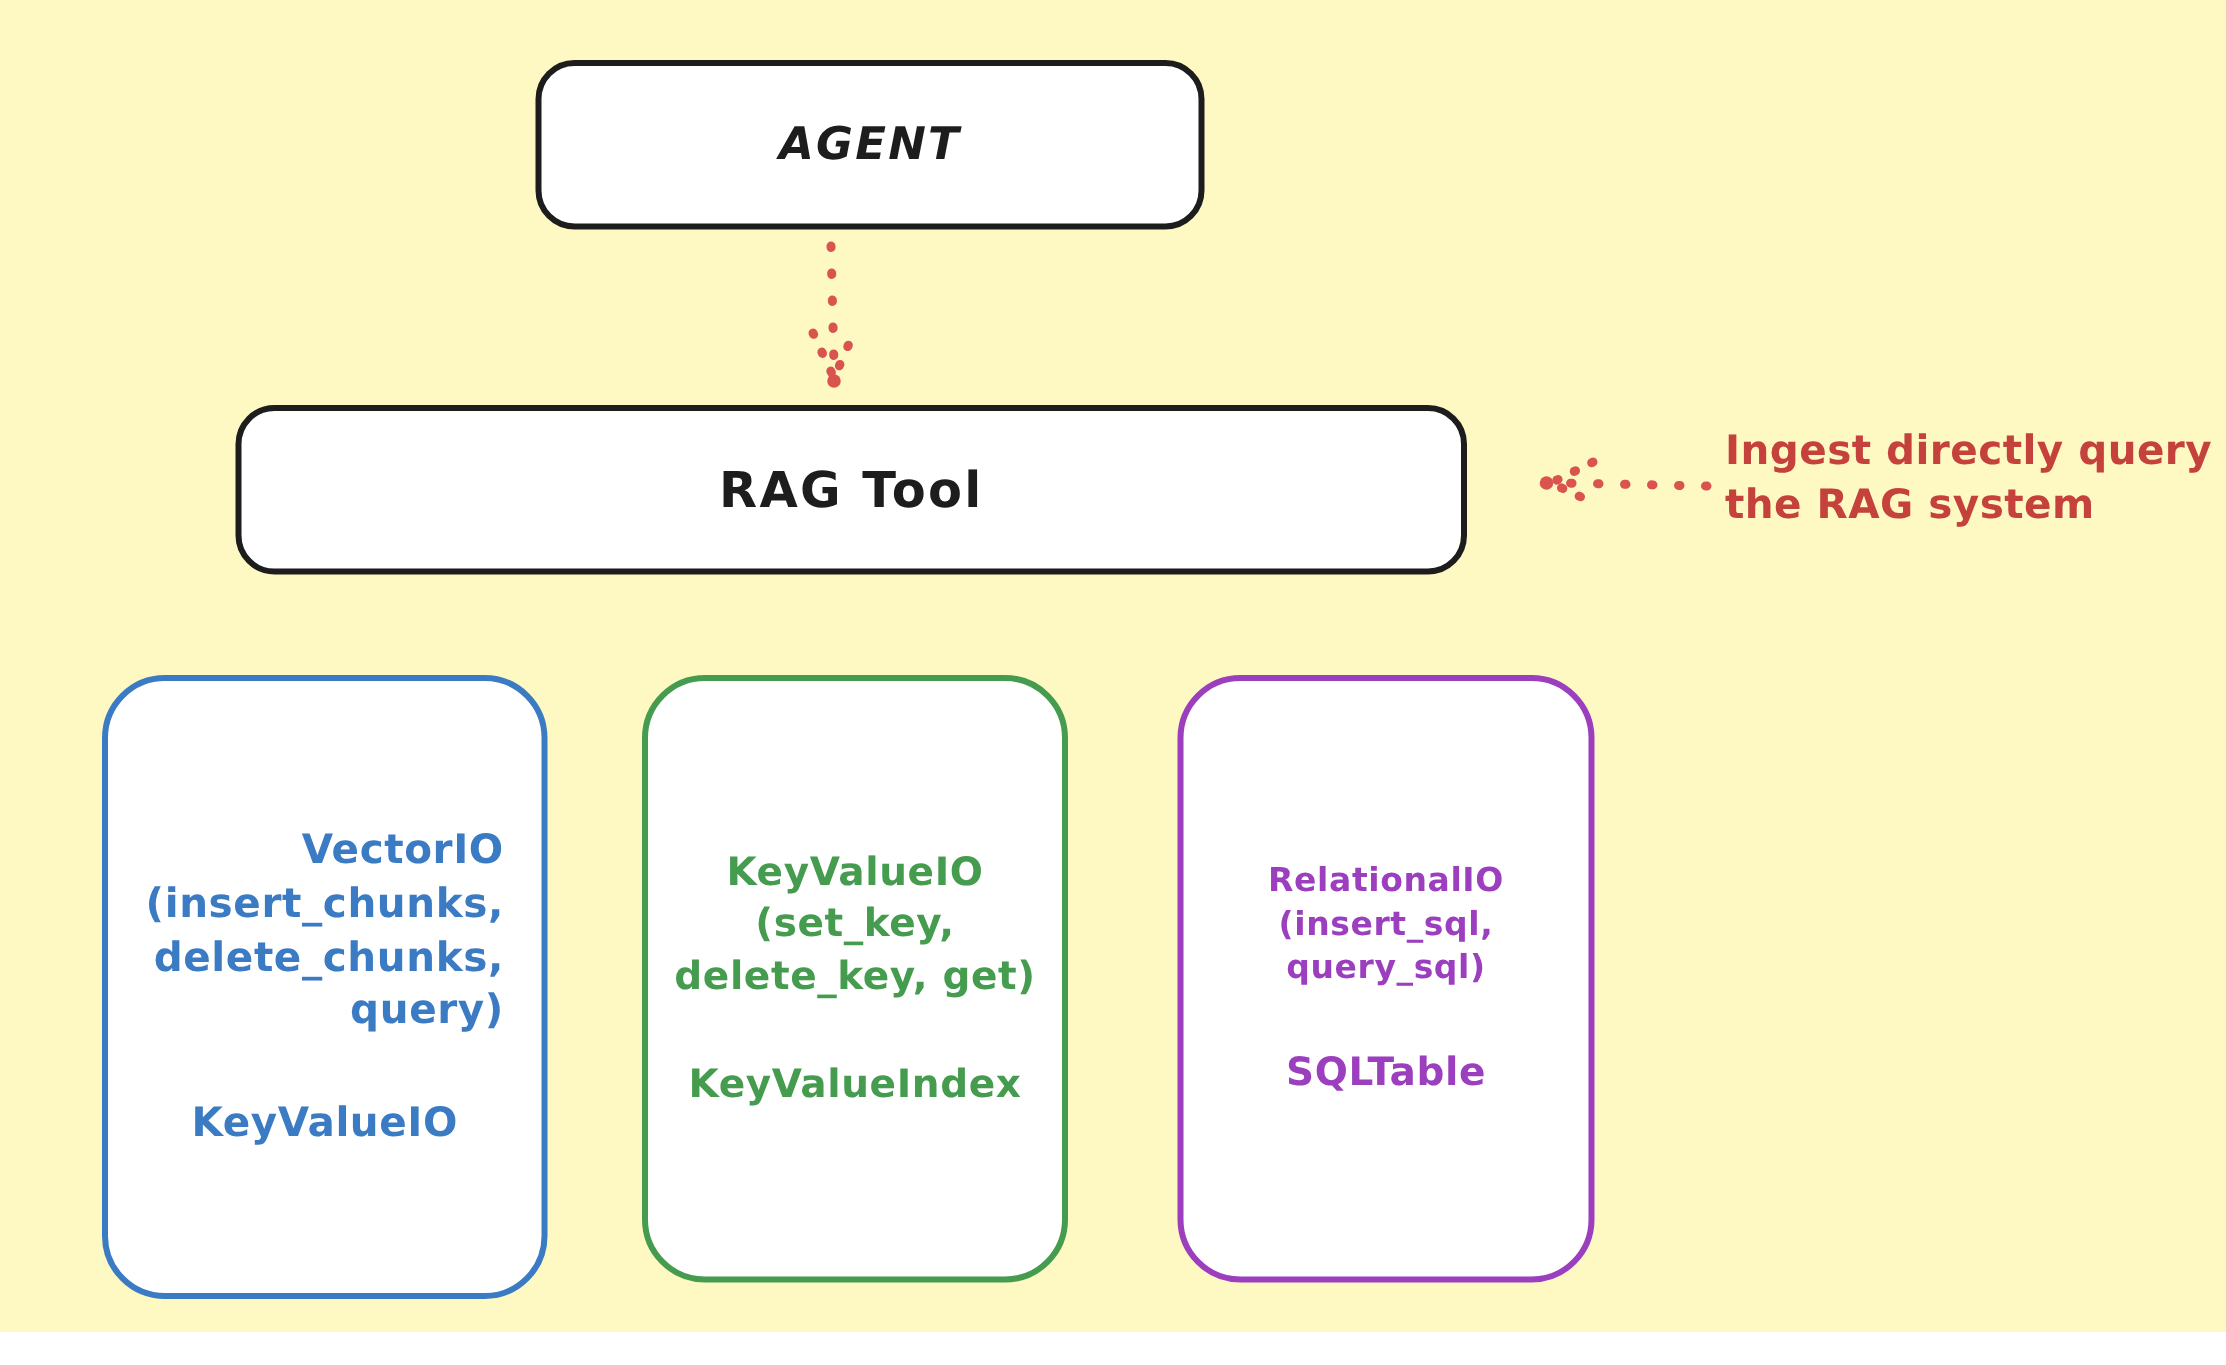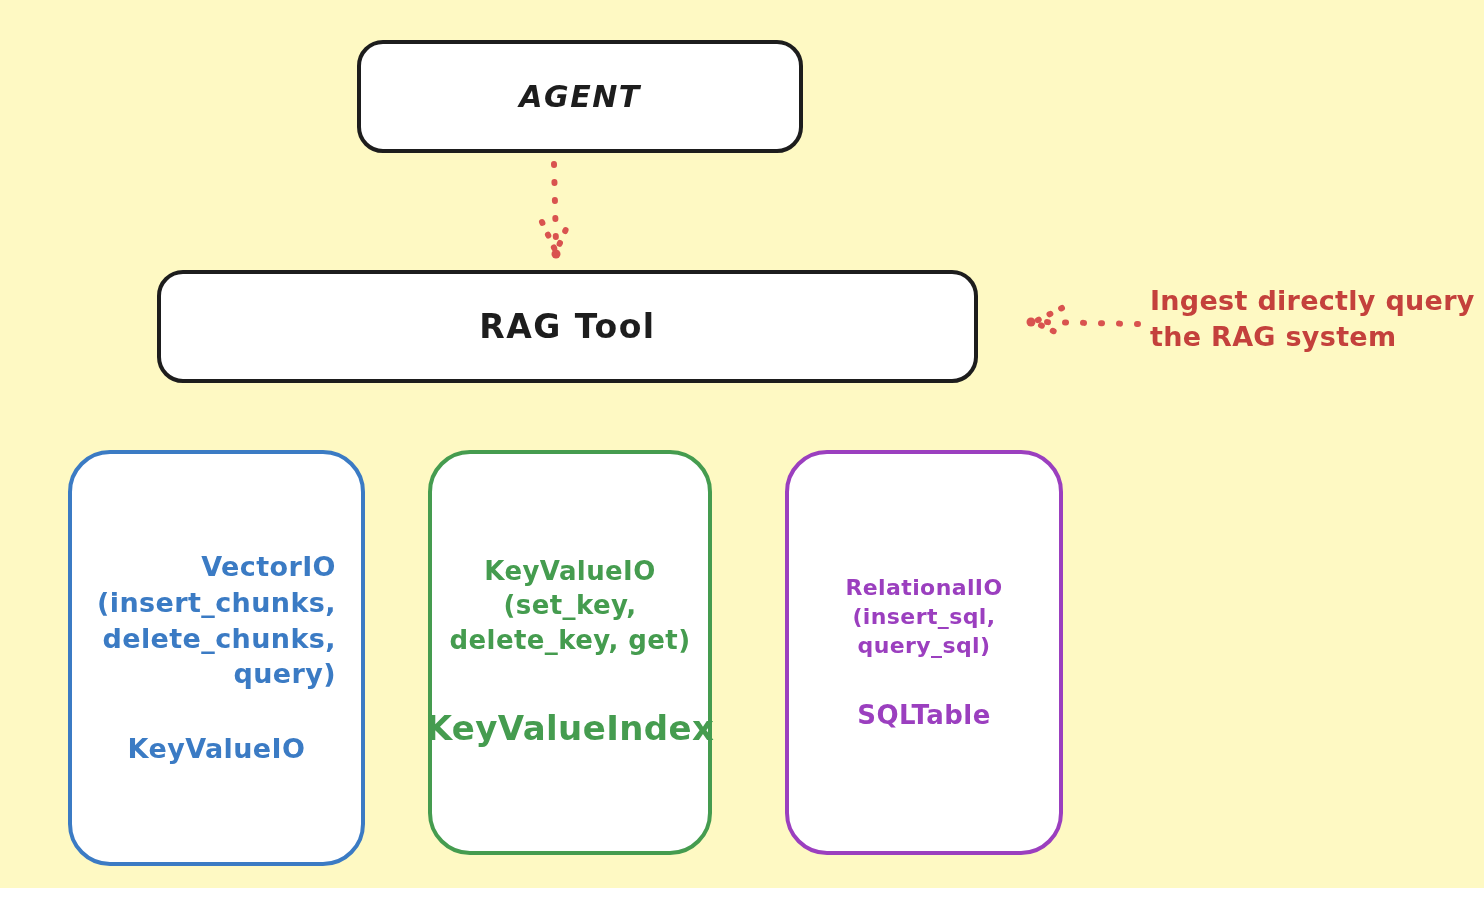--- a/index.html
+++ b/index.html
@@ -125,21 +125,21 @@
 (insert_chunks,
 delete_chunks,
 query)</span>
     <span class="card-text secondary" style="font-size:27px;">KeyValueIO</span>
   </div>
 
   <div class="node card card-green" style="left:428px; top:450px; width:284px; height:405px;">
     <span class="card-text primary" style="font-size:26px;">KeyValueIO
 (set_key,
 delete_key, get)</span>
-    <span class="card-text secondary" style="font-size:34px;">KeyValueIndex</span>
+    <span class="card-text secondary" style="font-size:26px;">KeyValueIndex</span>
   </div>
 
   <div class="node card card-purple" style="left:785px; top:450px; width:278px; height:405px;">
     <span class="card-text primary" style="font-size:22px;">RelationalIO
 (insert_sql,
 query_sql)</span>
     <span class="card-text secondary" style="font-size:26px;">SQLTable</span>
   </div>
 
 </div>

